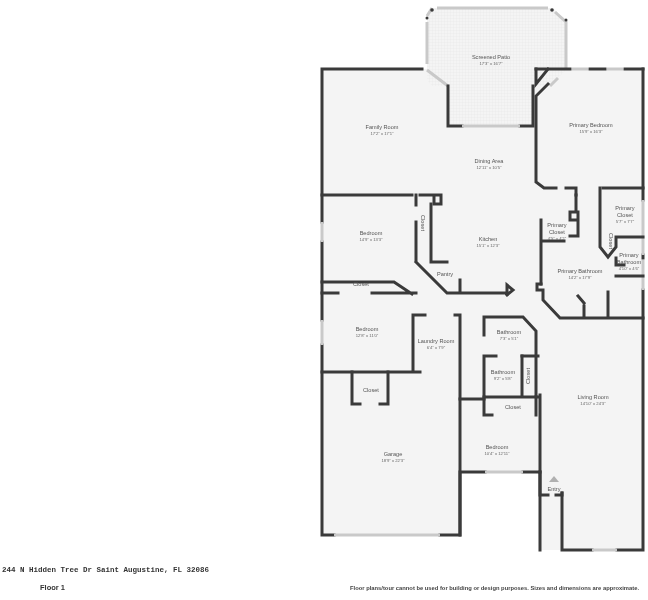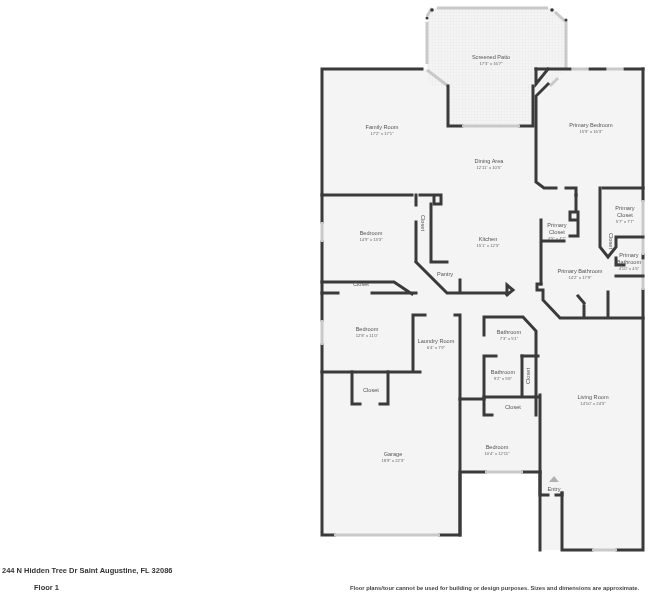--- a/index.html
+++ b/index.html
@@ -2,22 +2,22 @@
 <html><head>
   <meta charset="utf-8">
   <style>
     html, body { margin:0; padding:0; background:#ffffff; }
     body { width:648px; height:600px; position:relative; overflow:hidden; font-family:"Liberation Sans", sans-serif; }
     #plan { position:absolute; left:0; top:0; width:648px; height:600px; }
     .wall { stroke:#3a3a3a; stroke-width:3; fill:none; stroke-linecap:square; }
     .win { stroke:#c9c9c9; stroke-width:3; fill:none; }
     .rname { font-family:"Liberation Sans", sans-serif; font-size:5.6px; fill:#555; text-anchor:middle; }
     .rdim { font-family:"Liberation Sans", sans-serif; font-size:4.2px; fill:#666; text-anchor:middle; }
-    .footer-addr { position:absolute; left:2px; top:566px; font-size:7.5px; font-weight:bold; color:#333; }
-    .footer-floor { position:absolute; left:14px; top:583px; font-size:7.5px; font-weight:bold; color:#333;padding-left:20px; }
+    .footer-addr { position:absolute; left:2px; top:566px; font-size:7.5px; font-weight:bold; color:#333;font-family:Liberation Mono, monospace; }
+    .footer-floor { position:absolute; left:20px; top:583px; font-size:7.5px; font-weight:bold; color:#333;padding-left:20px; }
     .footer-disc { position:absolute; right:9px; top:585px; font-size:5.8px; font-weight:bold; color:#444; }
   </style>
 </head>
 <body>
 
 <svg id="plan" viewBox="0 0 648 600" xmlns="http://www.w3.org/2000/svg">
   <defs>
     <pattern id="grid" width="3" height="3" patternUnits="userSpaceOnUse">
       <rect width="3" height="3" fill="#f4f4f4"></rect>
       <path d="M3 0 L0 0 0 3" fill="none" stroke="#e2e2e2" stroke-width="0.5"></path>

